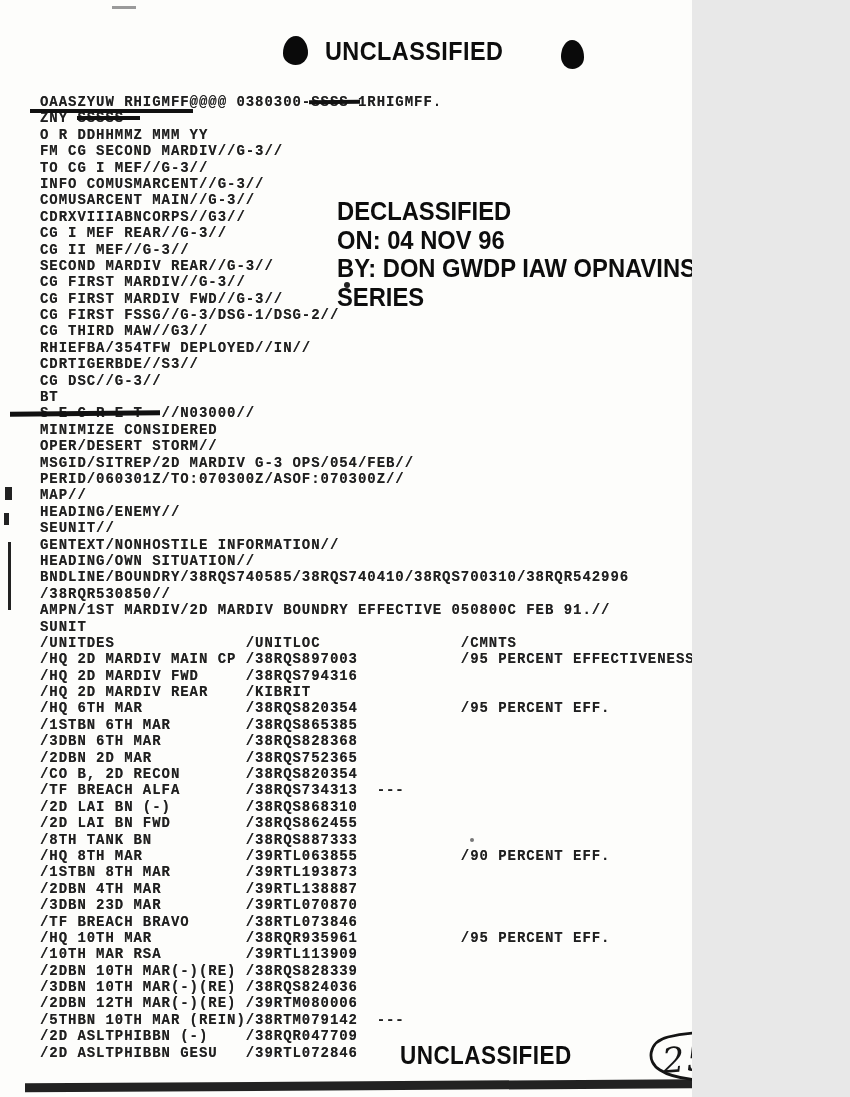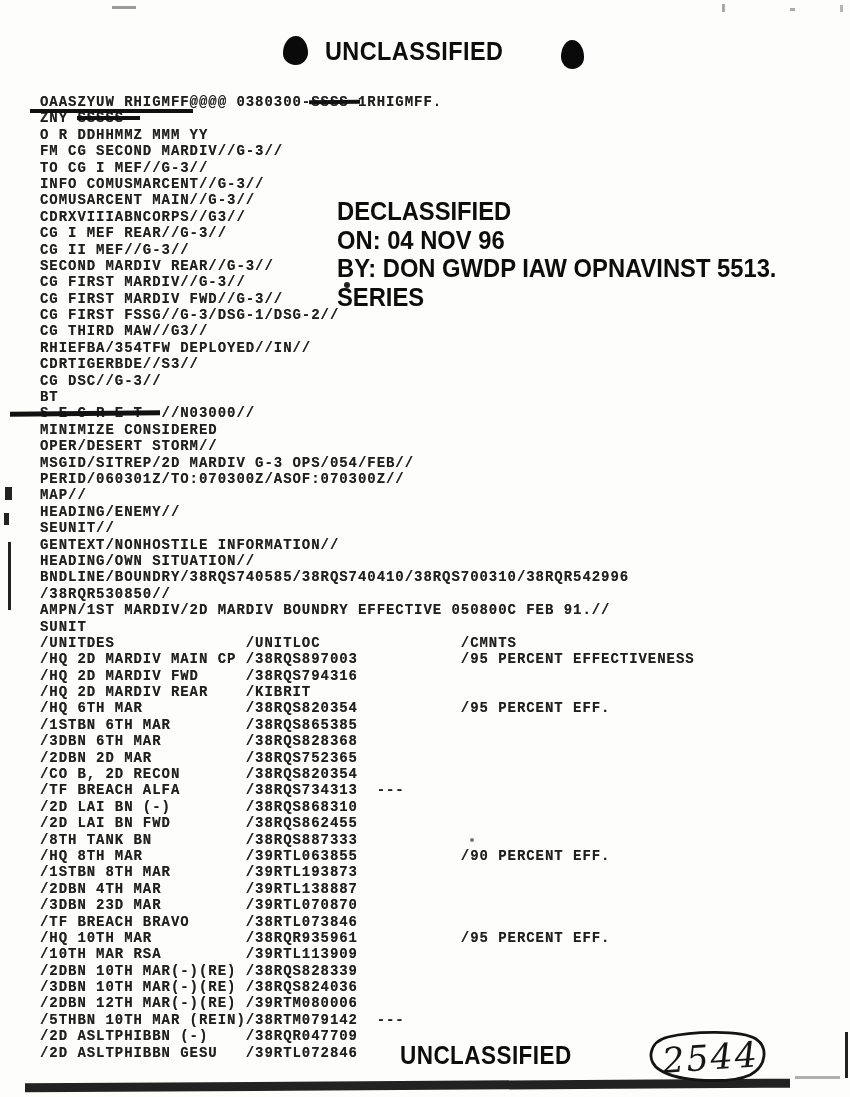--- a/index.html
+++ b/index.html
@@ -1,17 +1,17 @@
 <!DOCTYPE html>
 <html><head>
 <meta charset="utf-8">
 <style>
   html,body{margin:0;padding:0;background:#e8e8e8;}
   #page{
-    position:relative;width:850px;height:1097px;background:#fdfdfb;
+    position:relative;width:692px;height:1097px;background:#fdfdfb;
     overflow:hidden;font-family:"Liberation Sans",sans-serif;
   }
   
   #msg{
     position:absolute;left:40px;top:94px;
     font-family:"Liberation Mono",monospace;
     font-size:14px;font-weight:700;letter-spacing:0.95px;
     line-height:16.4px;color:#1f1f1f;white-space:pre;
     text-shadow:0 0 0.5px rgba(0,0,0,0.5);
   }

